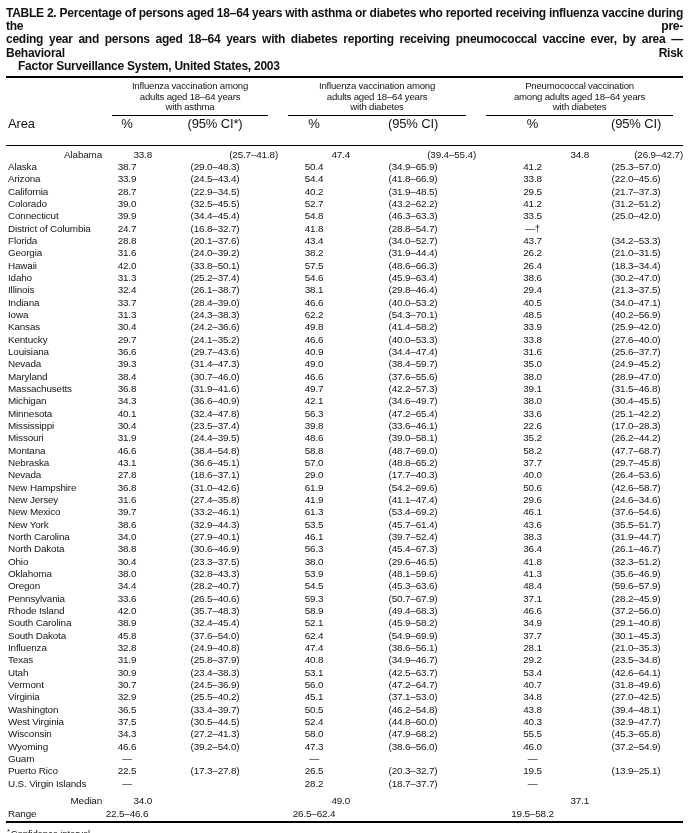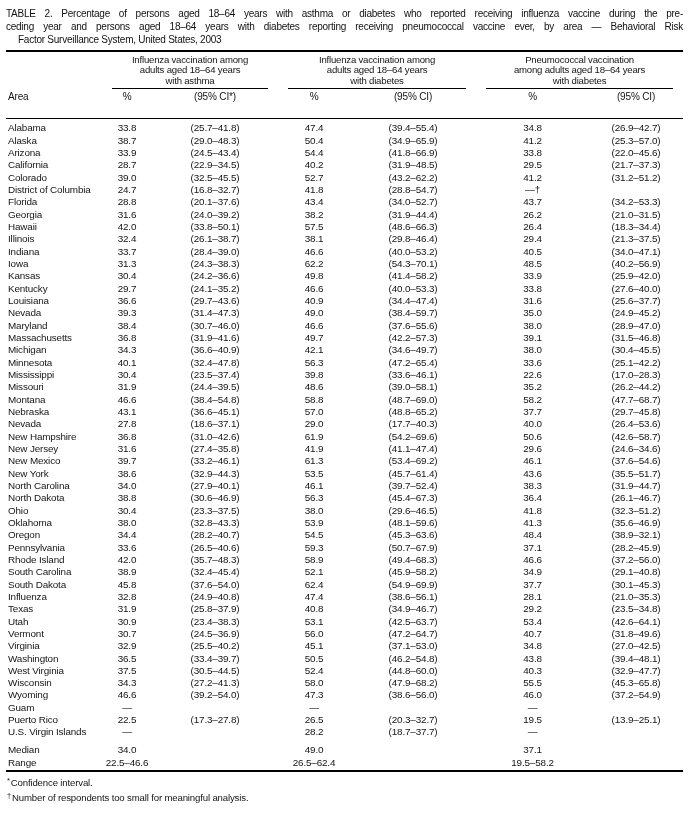--- a/index.html
+++ b/index.html
@@ -5,21 +5,21 @@
   html,body{margin:0;padding:0;background:#ffffff;}
   body{
     width:689px;height:833px;overflow:hidden;
     font-family:"Liberation Sans","DejaVu Sans",sans-serif;
     color:#141414;
     -webkit-font-smoothing:antialiased;
   }
   .page{width:689px;box-sizing:border-box;padding:7px 6px 0 6px;}
 
   
-  .title{font-weight:normal;font-size:10px;line-height:13.2px;letter-spacing:-0.25px;color:#111;}
+  .title{font-weight:bold;font-size:12px;line-height:13.2px;letter-spacing:-0.25px;color:#111;}
   .title .tline{text-align:justify;text-align-last:justify;}
   .title .tline:last-child{text-align-last:left;margin-left:12px;}
 
   .rule-thick{border:none;border-top:2.6px solid #000;margin:3px 0 0 0;}
   .rule-bottom{border:none;border-top:2.6px solid #000;margin:1px 0 3px 0;}
 
   
   table{border-collapse:collapse;table-layout:fixed;width:677px;margin-top:2px;}
   col.w-area{width:96px;}
   col.w-apct{width:50px;}
@@ -31,36 +31,36 @@
 
   th{font-weight:normal;margin-top:23px;}
   .spanner-row th{vertical-align:bottom;padding:1px 0 0 0;}
   .spanner{
     font-size:9.6px;line-height:10.6px;letter-spacing:-0.2px;
     text-align:center;white-space:pre-line;
     border-bottom:1.4px solid #000;
     padding-bottom:2px;margin:0 10px;
   }
   .colhead-row th{
-    font-size:10px;line-height:13px;letter-spacing:-0.15px;
+    font-size:13px;line-height:13px;letter-spacing:-0.15px;
     padding:1px 0 15px 0;border-bottom:1.8px solid #000;
   }
   .colhead-row th.c-area{text-align:left;padding-left:2px;}
   .colhead-row th.c-pct,.colhead-row th.c-ci{text-align:center;}
 
   tbody td{
     font-size:9.9px;line-height:12.33px;letter-spacing:-0.15px;
     padding:0;white-space:nowrap;overflow:hidden;
   }
   td.c-area{text-align:left;padding-left:2px;}
   td.c-pct{text-align:center;}
   td.c-ci{text-align:center;}
-  tbody tr:first-child td{padding-top:3px;}
+  tbody tr:first-child td{padding-top:3px;text-align:right;}
   tr.summary td{line-height:12.8px;}
-  tr.first-summary td{padding-top:5px;}
+  tr.first-summary td{padding-top:5px;text-align:right;}
 
   
   .footnotes{font-size:9.6px;line-height:12.2px;letter-spacing:-0.15px;padding-left:1px;}
   .fn-marker{display:inline-block;vertical-align:3px;font-size:7.5px;margin-right:1px;}
 </style>
 </head>
 <body>
 
 <div class="page">
 
@@ -151,20 +151,29 @@
         <tr>
           <td class="c-area">Colorado</td>
           <td class="c-pct">39.0</td>
           <td class="c-ci">(32.5–45.5)</td>
           <td class="c-pct">52.7</td>
           <td class="c-ci">(43.2–62.2)</td>
           <td class="c-pct">41.2</td>
           <td class="c-ci">(31.2–51.2)</td>
         </tr>
         <tr>
+          <td class="c-area">Connecticut</td>
+          <td class="c-pct">39.9</td>
+          <td class="c-ci">(34.4–45.4)</td>
+          <td class="c-pct">54.8</td>
+          <td class="c-ci">(46.3–63.3)</td>
+          <td class="c-pct">33.5</td>
+          <td class="c-ci">(25.0–42.0)</td>
+        </tr>
+        <tr>
           <td class="c-area">District of Columbia</td>
           <td class="c-pct">24.7</td>
           <td class="c-ci">(16.8–32.7)</td>
           <td class="c-pct">41.8</td>
           <td class="c-ci">(28.8–54.7)</td>
           <td class="c-pct">—†</td>
           <td class="c-ci"></td>
         </tr>
         <tr>
           <td class="c-area">Florida</td>
@@ -187,20 +196,29 @@
         <tr>
           <td class="c-area">Hawaii</td>
           <td class="c-pct">42.0</td>
           <td class="c-ci">(33.8–50.1)</td>
           <td class="c-pct">57.5</td>
           <td class="c-ci">(48.6–66.3)</td>
           <td class="c-pct">26.4</td>
           <td class="c-ci">(18.3–34.4)</td>
         </tr>
         <tr>
+          <td class="c-area">Idaho</td>
+          <td class="c-pct">31.3</td>
+          <td class="c-ci">(25.2–37.4)</td>
+          <td class="c-pct">54.6</td>
+          <td class="c-ci">(45.9–63.4)</td>
+          <td class="c-pct">38.6</td>
+          <td class="c-ci">(30.2–47.0)</td>
+        </tr>
+        <tr>
           <td class="c-area">Illinois</td>
           <td class="c-pct">32.4</td>
           <td class="c-ci">(26.1–38.7)</td>
           <td class="c-pct">38.1</td>
           <td class="c-ci">(29.8–46.4)</td>
           <td class="c-pct">29.4</td>
           <td class="c-ci">(21.3–37.5)</td>
         </tr>
         <tr>
           <td class="c-area">Indiana</td>
@@ -409,21 +427,21 @@
           <td class="c-pct">41.3</td>
           <td class="c-ci">(35.6–46.9)</td>
         </tr>
         <tr>
           <td class="c-area">Oregon</td>
           <td class="c-pct">34.4</td>
           <td class="c-ci">(28.2–40.7)</td>
           <td class="c-pct">54.5</td>
           <td class="c-ci">(45.3–63.6)</td>
           <td class="c-pct">48.4</td>
-          <td class="c-ci">(38.9–32.1)</td>
+          <td class="c-ci">(59.6–57.9)</td>
         </tr>
         <tr>
           <td class="c-area">Pennsylvania</td>
           <td class="c-pct">33.6</td>
           <td class="c-ci">(26.5–40.6)</td>
           <td class="c-pct">59.3</td>
           <td class="c-ci">(50.7–67.9)</td>
           <td class="c-pct">37.1</td>
           <td class="c-ci">(28.2–45.9)</td>
         </tr>

